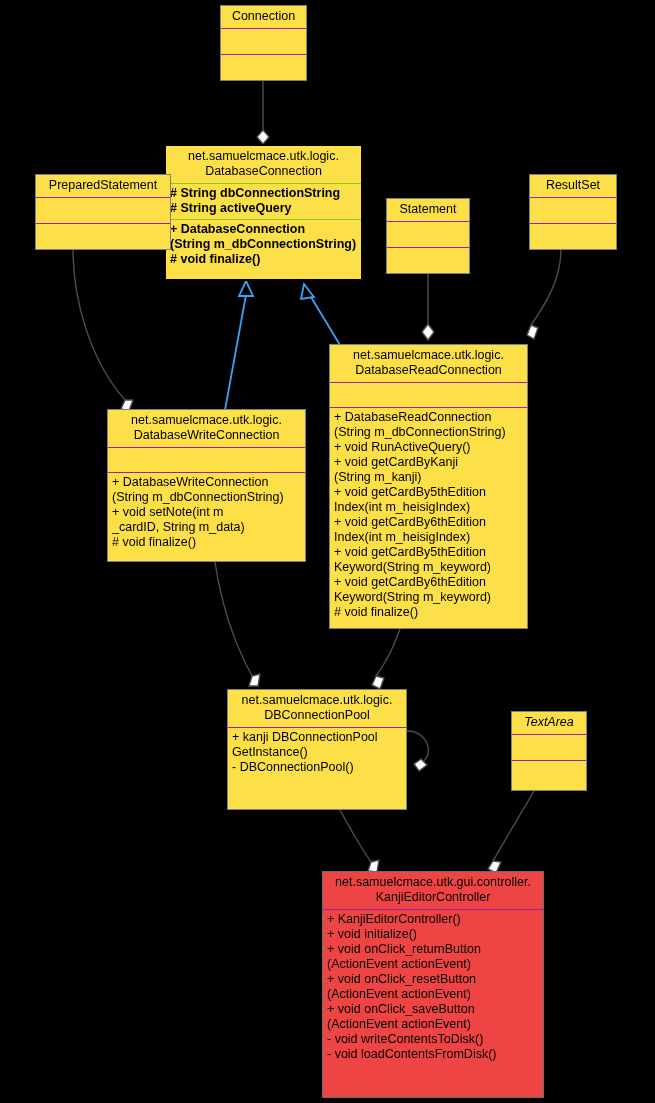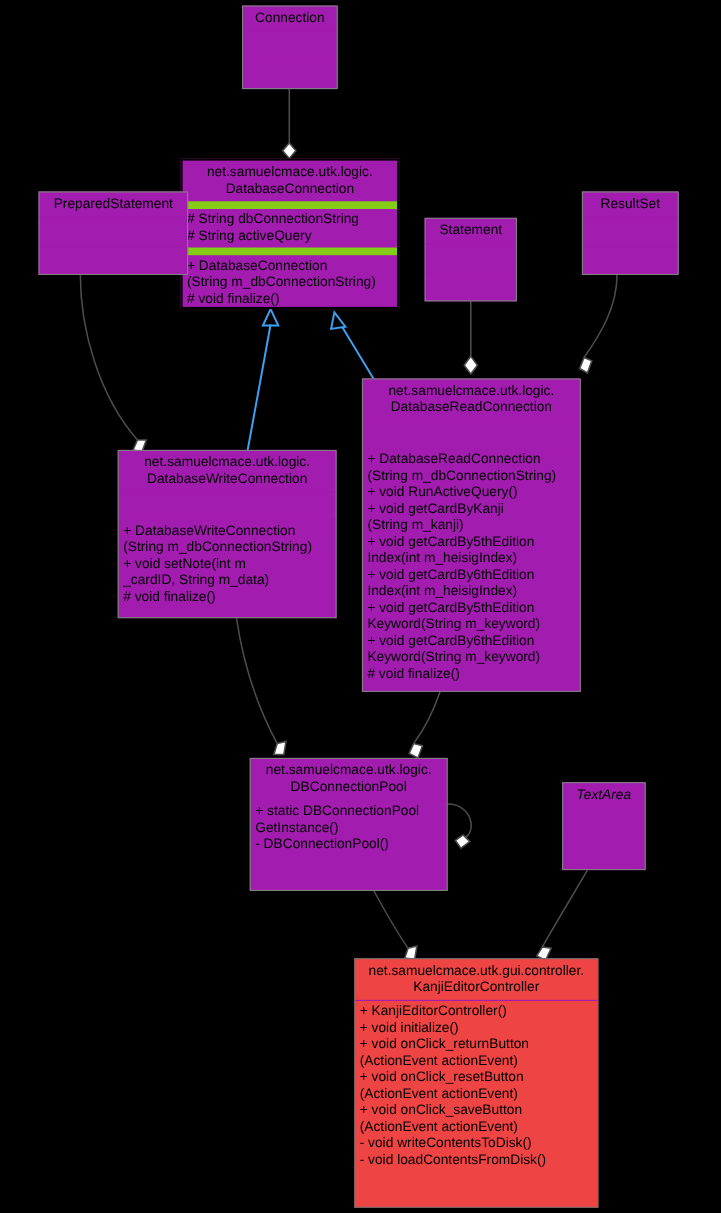--- a/index.html
+++ b/index.html
@@ -18,40 +18,41 @@
   #edges {
     position: absolute;
     left: 0;
     top: 0;
     width: 655px;
     height: 1103px;
   }
   .node {
     position: absolute;
     box-sizing: border-box;
-    background: #a21caf;
+    background: #fde047;
     border: 1px solid #808080;
     color: #000000;
   }
   .node.emphasis {
     border: 2px solid #000000;
   }
   .node.highlight {
     background: #ef4444;
     border: 1px solid #6e6e6e;
   }
   .compartment {
     box-sizing: border-box;
     padding: 2px 4px 3px 4px;
   }
   .compartment + .compartment {
     border-top: 1px solid #a21caf;
   }
   .node.emphasis .compartment + .compartment {
-    border-top: 7px solid #84cc16;
+    border-top: 1px solid #84cc16;
+    font-weight: bold;
   }
   .c-name {
     text-align: center;
     font-size: 12.5px;
     line-height: 15px;
     white-space: pre-line;
     padding-top: 3px;
     padding-bottom: 4px;
   }
   .c-attrs, .c-ops {
@@ -191,21 +192,21 @@
 + void getCardBy5thEdition
 Keyword(String m_keyword)
 + void getCardBy6thEdition
 Keyword(String m_keyword)
 # void finalize()</div>
   </div>
 
   <div class="node" style="left:227px; top:689px; width:180px; height:121px;">
     <div class="compartment c-name">net.samuelcmace.utk.logic.
 DBConnectionPool</div>
-    <div class="compartment c-ops">+ static DBConnectionPool
+    <div class="compartment c-ops">+ kanji DBConnectionPool
  GetInstance()
 - DBConnectionPool()</div>
   </div>
 
   <div class="node" style="left:511px; top:711px; width:76px; height:80px;font-style:italic;">
     <div class="compartment c-name">TextArea</div>
     <div class="compartment c-empty"></div>
     <div class="compartment c-empty"></div>
   </div>
 

